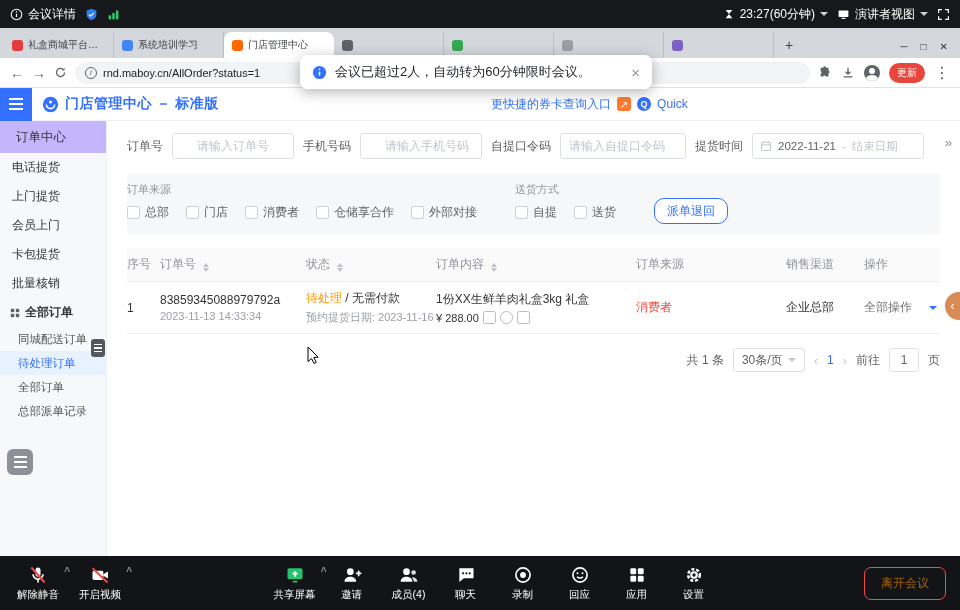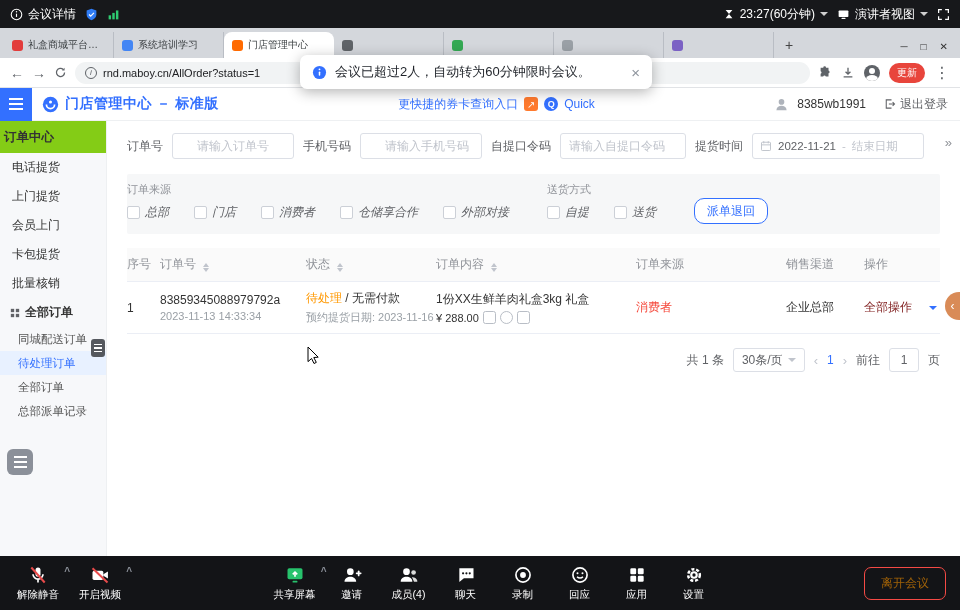--- a/index.html
+++ b/index.html
@@ -61,21 +61,21 @@
   .q-badge { width:14px; height:14px; border-radius:50%; background:#3370ff; color:#fff; font-size:9px;
     font-weight:bold; display:flex; align-items:center; justify-content:center; }
   .quick-text { color:#3370ff; }
   .hdr-right { display:flex; align-items:center; gap:8px; margin-right:12px; font-size:12px; color:#333; }
   .logout { display:flex; align-items:center; gap:4px; color:#606266; margin-left:10px; }
 
   
   .app-body { position:absolute; top:121px; left:0; right:0; bottom:54px; display:flex; background:#fff; }
   .sidebar { width:107px; flex:none; background:#f7f8fa; border-right:1px solid #eef0f2; font-size:12px;
     color:#333; position:relative; }
-  .sb-title { height:32px; line-height:32px; padding-left:4px; font-weight:bold; font-size:12.5px; background:#84cc16; }
+  .sb-title { height:32px; line-height:32px; padding-left:16px; font-weight:normal; font-size:12.5px; background:#c4b5fd; }
   .sb-item { height:29px; line-height:29px; padding-left:12px; }
   .sb-group { height:29px; display:flex; align-items:center; gap:5px; padding-left:10px; font-weight:bold; }
   .sb-sub { height:24px; line-height:24px; padding-left:18px; font-size:11.5px; color:#555; }
   .sb-sub.active { background:#e8f1ff; color:#3370ff; }
   .sb-handle { position:absolute; right:1px; top:218px; width:14px; height:18px; background:#55585e;
     border-radius:3px; display:flex; flex-direction:column; gap:2px; align-items:center; justify-content:center; }
   .sb-handle i { width:8px; height:1.5px; background:#fff; display:block; }
   .sb-widget { position:absolute; left:7px; top:328px; width:26px; height:26px; background:#8b9099;
     border-radius:6px; display:flex; flex-direction:column; gap:3px; align-items:center; justify-content:center; }
   .sb-widget i { width:13px; height:2px; background:#fff; display:block; }
@@ -95,37 +95,37 @@
   .selbox { width:100px; height:26px; border:1px solid #dcdfe6; border-radius:3px; display:flex;
     align-items:center; justify-content:space-between; padding:0 8px; color:#c0c4cc; background:#fff; }
   .btn-primary { height:26px; padding:0 14px; background:#2e7cf6; color:#fff; border:none; border-radius:3px;
     font-size:12px; font-family:inherit; }
   .link-blue { color:#3370ff; font-size:12px; }
 
   .panel { margin-top:15px; background:#f6f7f8; border-radius:2px; padding:8px 0 10px 0; display:flex; gap:38px; }
   .pgroup { display:flex; flex-direction:column; gap:7px; }
   .pgroup:first-child { margin-left:0; }
   .plabel { font-size:11px; color:#909399; }
-  .cbrow { display:flex; align-items:flex-end; gap:25px; font-size:12px; color:#606266;font-style:italic; }
+  .cbrow { display:flex; align-items:flex-end; gap:17px; font-size:12px; color:#606266; }
   .cb { display:flex; align-items:center; gap:5px; }
   .cbbox { width:13px; height:13px; border:1px solid #ccd0d7; border-radius:2px; background:#fff; flex:none; }
   .btn-outline { height:26px; margin-top:16px; padding:0 12px; background:#fff; color:#3370ff;
     border:1px solid #3370ff; border-radius:10px; font-size:12px; font-family:inherit; }
 
   .thead { margin-top:14px; display:flex; align-items:center; height:34px; background:#fafafa;
     border-bottom:1px solid #ebeef5; font-size:12px; color:#909399; }
   .trow { display:flex; align-items:center; min-height:52px; border-bottom:1px solid #ebeef5; font-size:12px; color:#333; }
   .c-idx{width:33px;} .c-no{width:146px;} .c-st{width:130px;} .c-ct{width:200px;}
   .c-src{width:150px;} .c-ch{width:78px;} .c-act{flex:1;}
   .cell2 .l2 { color:#9aa0a6; font-size:11px; margin-top:3px; display:flex; align-items:center; gap:4px; }
   .sorter { display:inline-flex; flex-direction:column; gap:1px; margin-left:4px; vertical-align:1px; }
   .sorter i { width:0; height:0; border-left:3.5px solid transparent; border-right:3.5px solid transparent; display:block; }
   .sorter .up { border-bottom:4px solid #c0c4cc; } .sorter .dn { border-top:4px solid #c0c4cc; }
   .st-orange { color:#ff9800; } .src-red { color:#f5483b; }
-  .act-link { color:#7f1d1d; display:inline-flex; align-items:center; gap:17px; }
+  .act-link { color:#737373; display:inline-flex; align-items:center; gap:17px; }
   .act-link .caret-dn { border-top-color:#3370ff; }
   .mini-ic { width:13px; height:13px; border:1px solid #b9bec6; border-radius:2.5px; display:inline-block; }
   .mini-ic.round { border-radius:50%; }
 
   .pager { margin-top:14px; display:flex; align-items:center; justify-content:flex-end; gap:9px;
     font-size:12px; color:#606266; }
   .pg-size { height:24px; border:1px solid #dcdfe6; border-radius:3px; display:flex; align-items:center;
     gap:5px; padding:0 8px; }
   .pg-arrow { color:#c0c4cc; font-size:13px; }
   .pg-cur { color:#3370ff; }
@@ -301,38 +301,20 @@
             <circle cx="10" cy="7" r="1.8" fill="#fff"></circle>
           </svg>
       </span>
       <span class="logo-text">门店管理中心 － 标准版</span>
     </div>
     <div class="promo-wrap">
       <span class="promo-text">更快捷的券卡查询入口</span>
       <span class="promo-chip">↗</span>
       <span class="q-badge">Q</span>
       <span class="quick-text">Quick</span>
-    </div>
-    <div class="hdr-right">
-      <span>
-        <svg width="15" height="15" viewBox="0 0 16 16" fill="#aeb3bb">
-            <circle cx="8" cy="5.2" r="3"></circle>
-            <path d="M2.5 14c.4-3.2 2.8-4.6 5.5-4.6s5.1 1.4 5.5 4.6z"></path>
-          </svg>
-      </span>
-      <span>8385wb1991</span>
-      <span class="logout">
-        <span>
-          <svg width="12" height="12" viewBox="0 0 16 16" stroke="#606266" fill="none" stroke-width="1.4">
-              <path d="M10 2.5H3v11h7"></path>
-              <path d="M6.5 8H14M11.5 5.5L14 8l-2.5 2.5"></path>
-            </svg>
-        </span>
-        <span>退出登录</span>
-      </span>
     </div>
   </div>
 
   <div class="app-body">
     <aside class="sidebar">
       <div class="sb-title">订单中心</div>
       <div class="sb-item">电话提货</div>
       <div class="sb-item">上门提货</div>
       <div class="sb-item">会员上门</div>
       <div class="sb-item">卡包提货</div>

